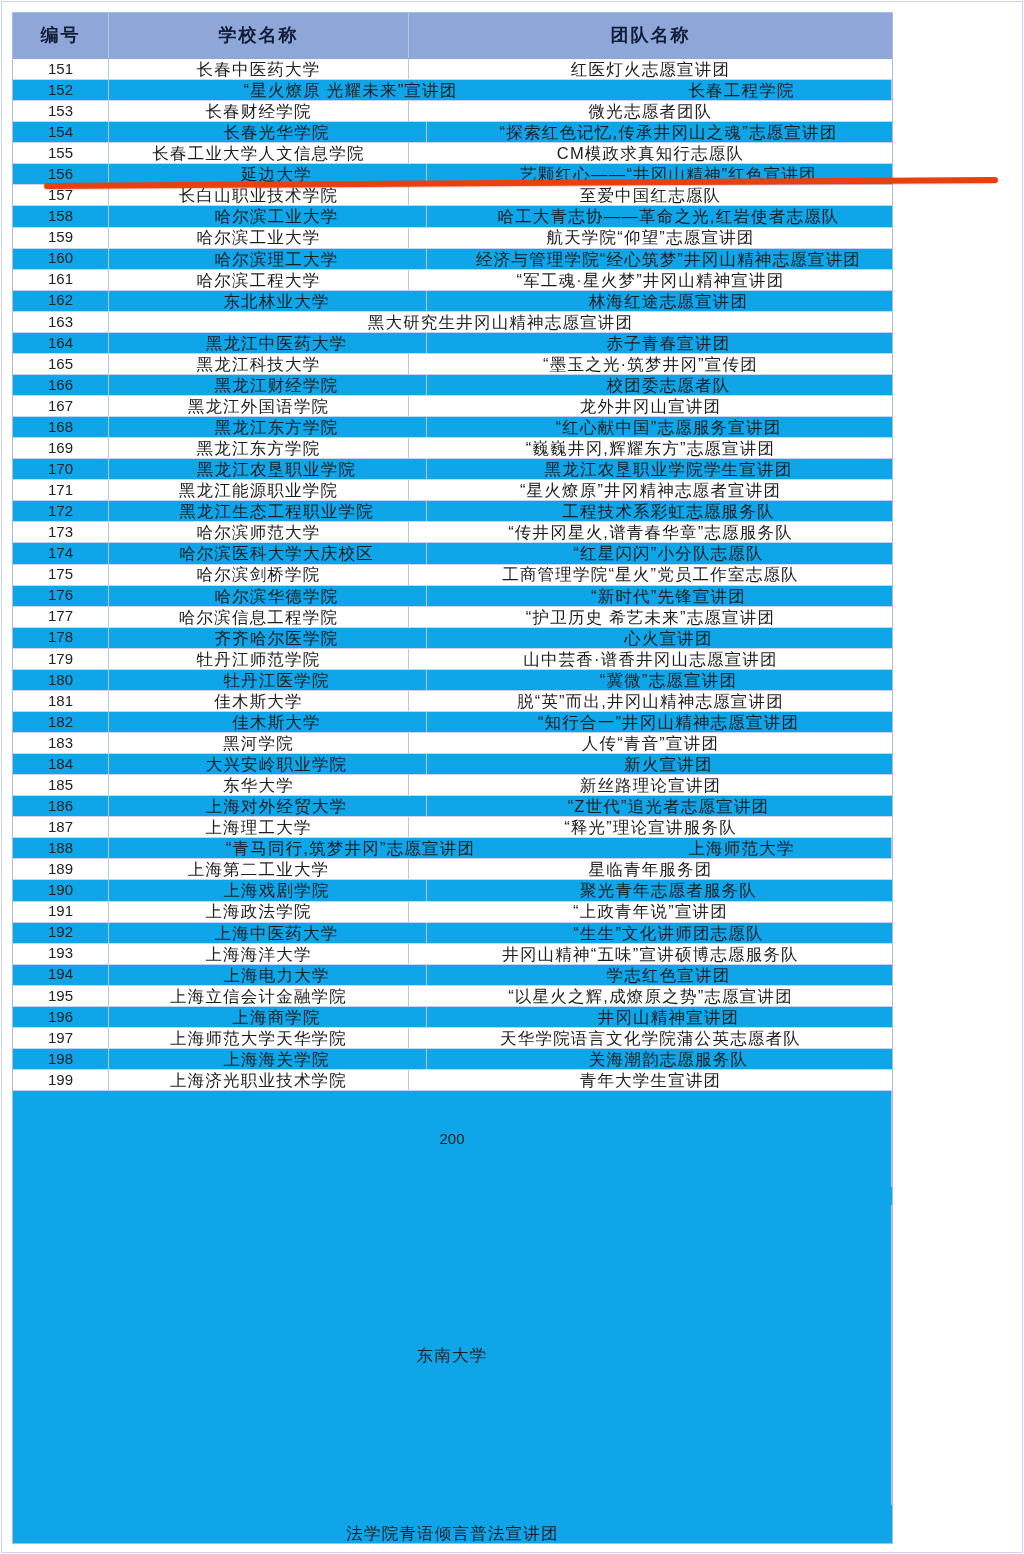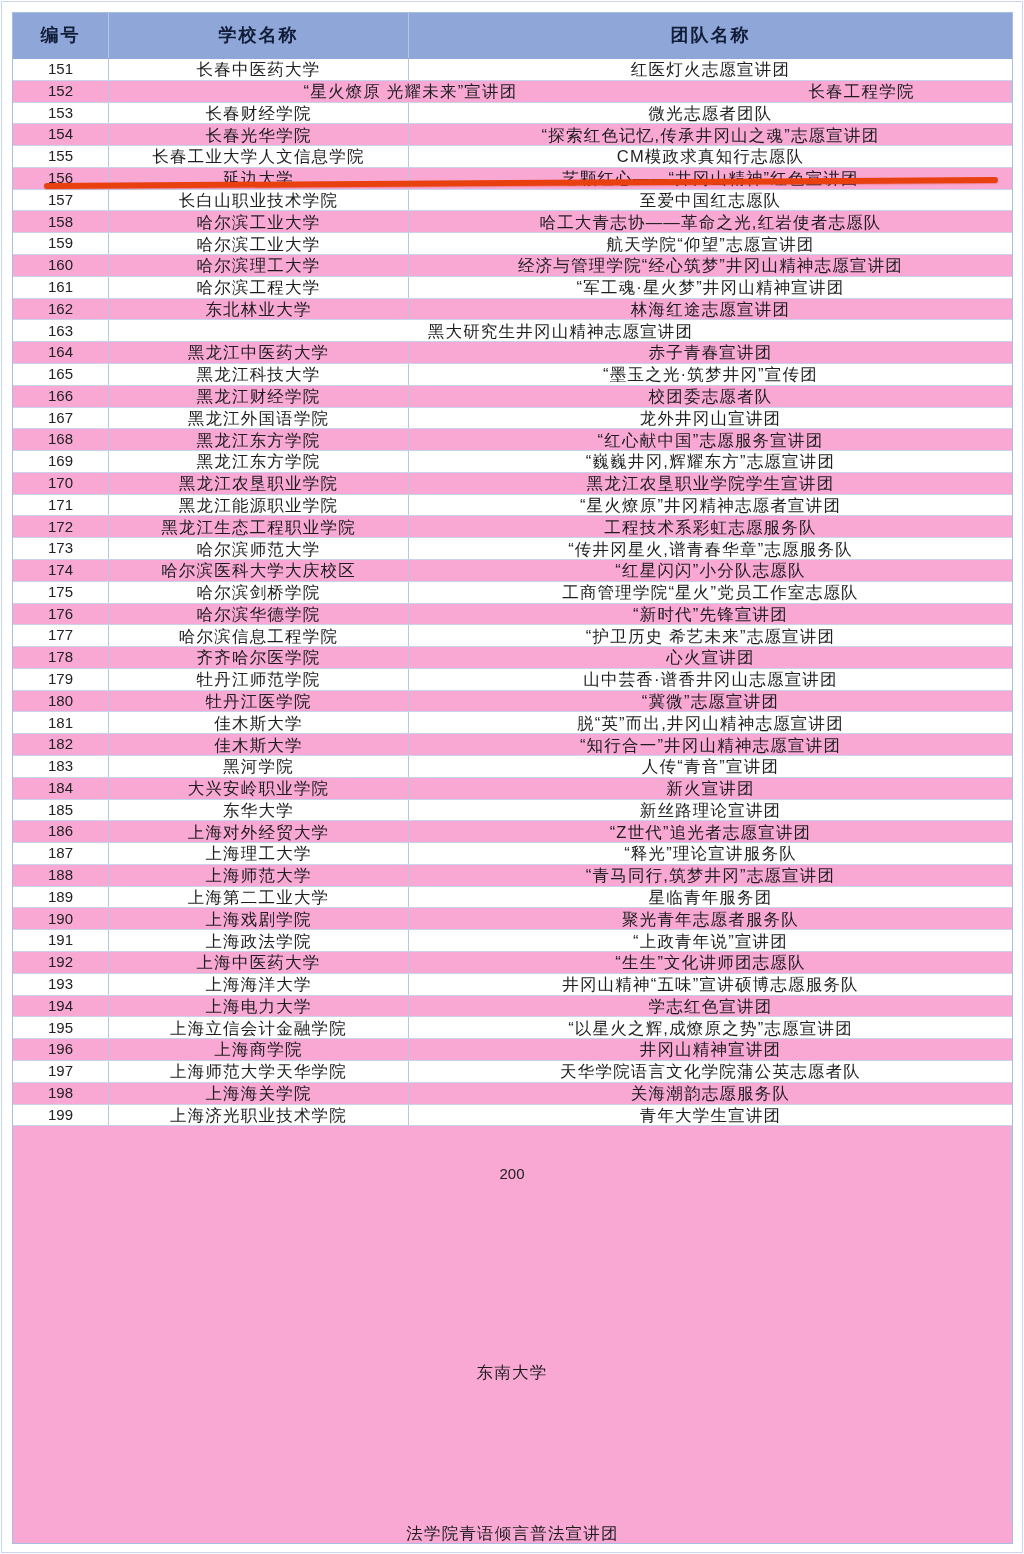--- a/index.html
+++ b/index.html
@@ -9,21 +9,21 @@
     font-family:"Liberation Sans","DejaVu Sans",sans-serif;
     position:relative;
     overflow:hidden;
   }
   .outer-frame{
     position:absolute;left:1px;top:1px;right:1px;bottom:1px;
     border:1px solid #c7d6ee;
     pointer-events:none;
   }
   .table{
-    position:absolute;left:12px;top:12px;width:1001px;height:1532px;
+    position:absolute;left:12px;top:12px;width:881px;height:1532px;
     display:flex;flex-direction:column;
     border:1px solid #a9bce2;
     box-sizing:border-box;
     background:#ffffff;
   }
   .thead{
     display:flex;flex:0 0 45px;
     background:#8fa6d9;
     border-bottom:1px solid #8fa6d9;
   }
@@ -32,21 +32,21 @@
     letter-spacing:2px;
   }
   .tbody{display:flex;flex-direction:column;flex:1 1 auto;}
   .trow{
     display:flex;flex:1 1 auto;
     background:#ffffff;
     border-bottom:1px solid #c9d4ec;
     box-sizing:border-box;
   }
   .trow:last-child{border-bottom:none;flex-direction:column;}
-  .trow.striped{background:#f9a8d4;}
+  .trow.striped{background:#0ea5e9;gap:18px;}
   .cell{
     display:flex;align-items:center;justify-content:center;
     box-sizing:border-box;
     text-align:center;
     font-size:16.5px;color:#1d1d1f;
     letter-spacing:1.2px;
     line-height:1.1;
   }
   .c-id{flex:0 0 96px;border-right:1px solid #b9c6e3;letter-spacing:0;font-size:15px;color:#222;}
   .c-school{flex:0 0 300px;border-right:1px solid #b9c6e3;}
@@ -289,22 +289,22 @@
   </div>
 
   <div class="trow">
     <div class="cell c-id">187</div>
     <div class="cell c-school">上海理工大学</div>
     <div class="cell c-team">“释光”理论宣讲服务队</div>
   </div>
 
   <div class="trow striped">
     <div class="cell c-id">188</div>
+    <div class="cell c-team">“青马同行,筑梦井冈”志愿宣讲团</div>
     <div class="cell c-school">上海师范大学</div>
-    <div class="cell c-team">“青马同行,筑梦井冈”志愿宣讲团</div>
   </div>
 
   <div class="trow">
     <div class="cell c-id">189</div>
     <div class="cell c-school">上海第二工业大学</div>
     <div class="cell c-team">星临青年服务团</div>
   </div>
 
   <div class="trow striped">
     <div class="cell c-id">190</div>

